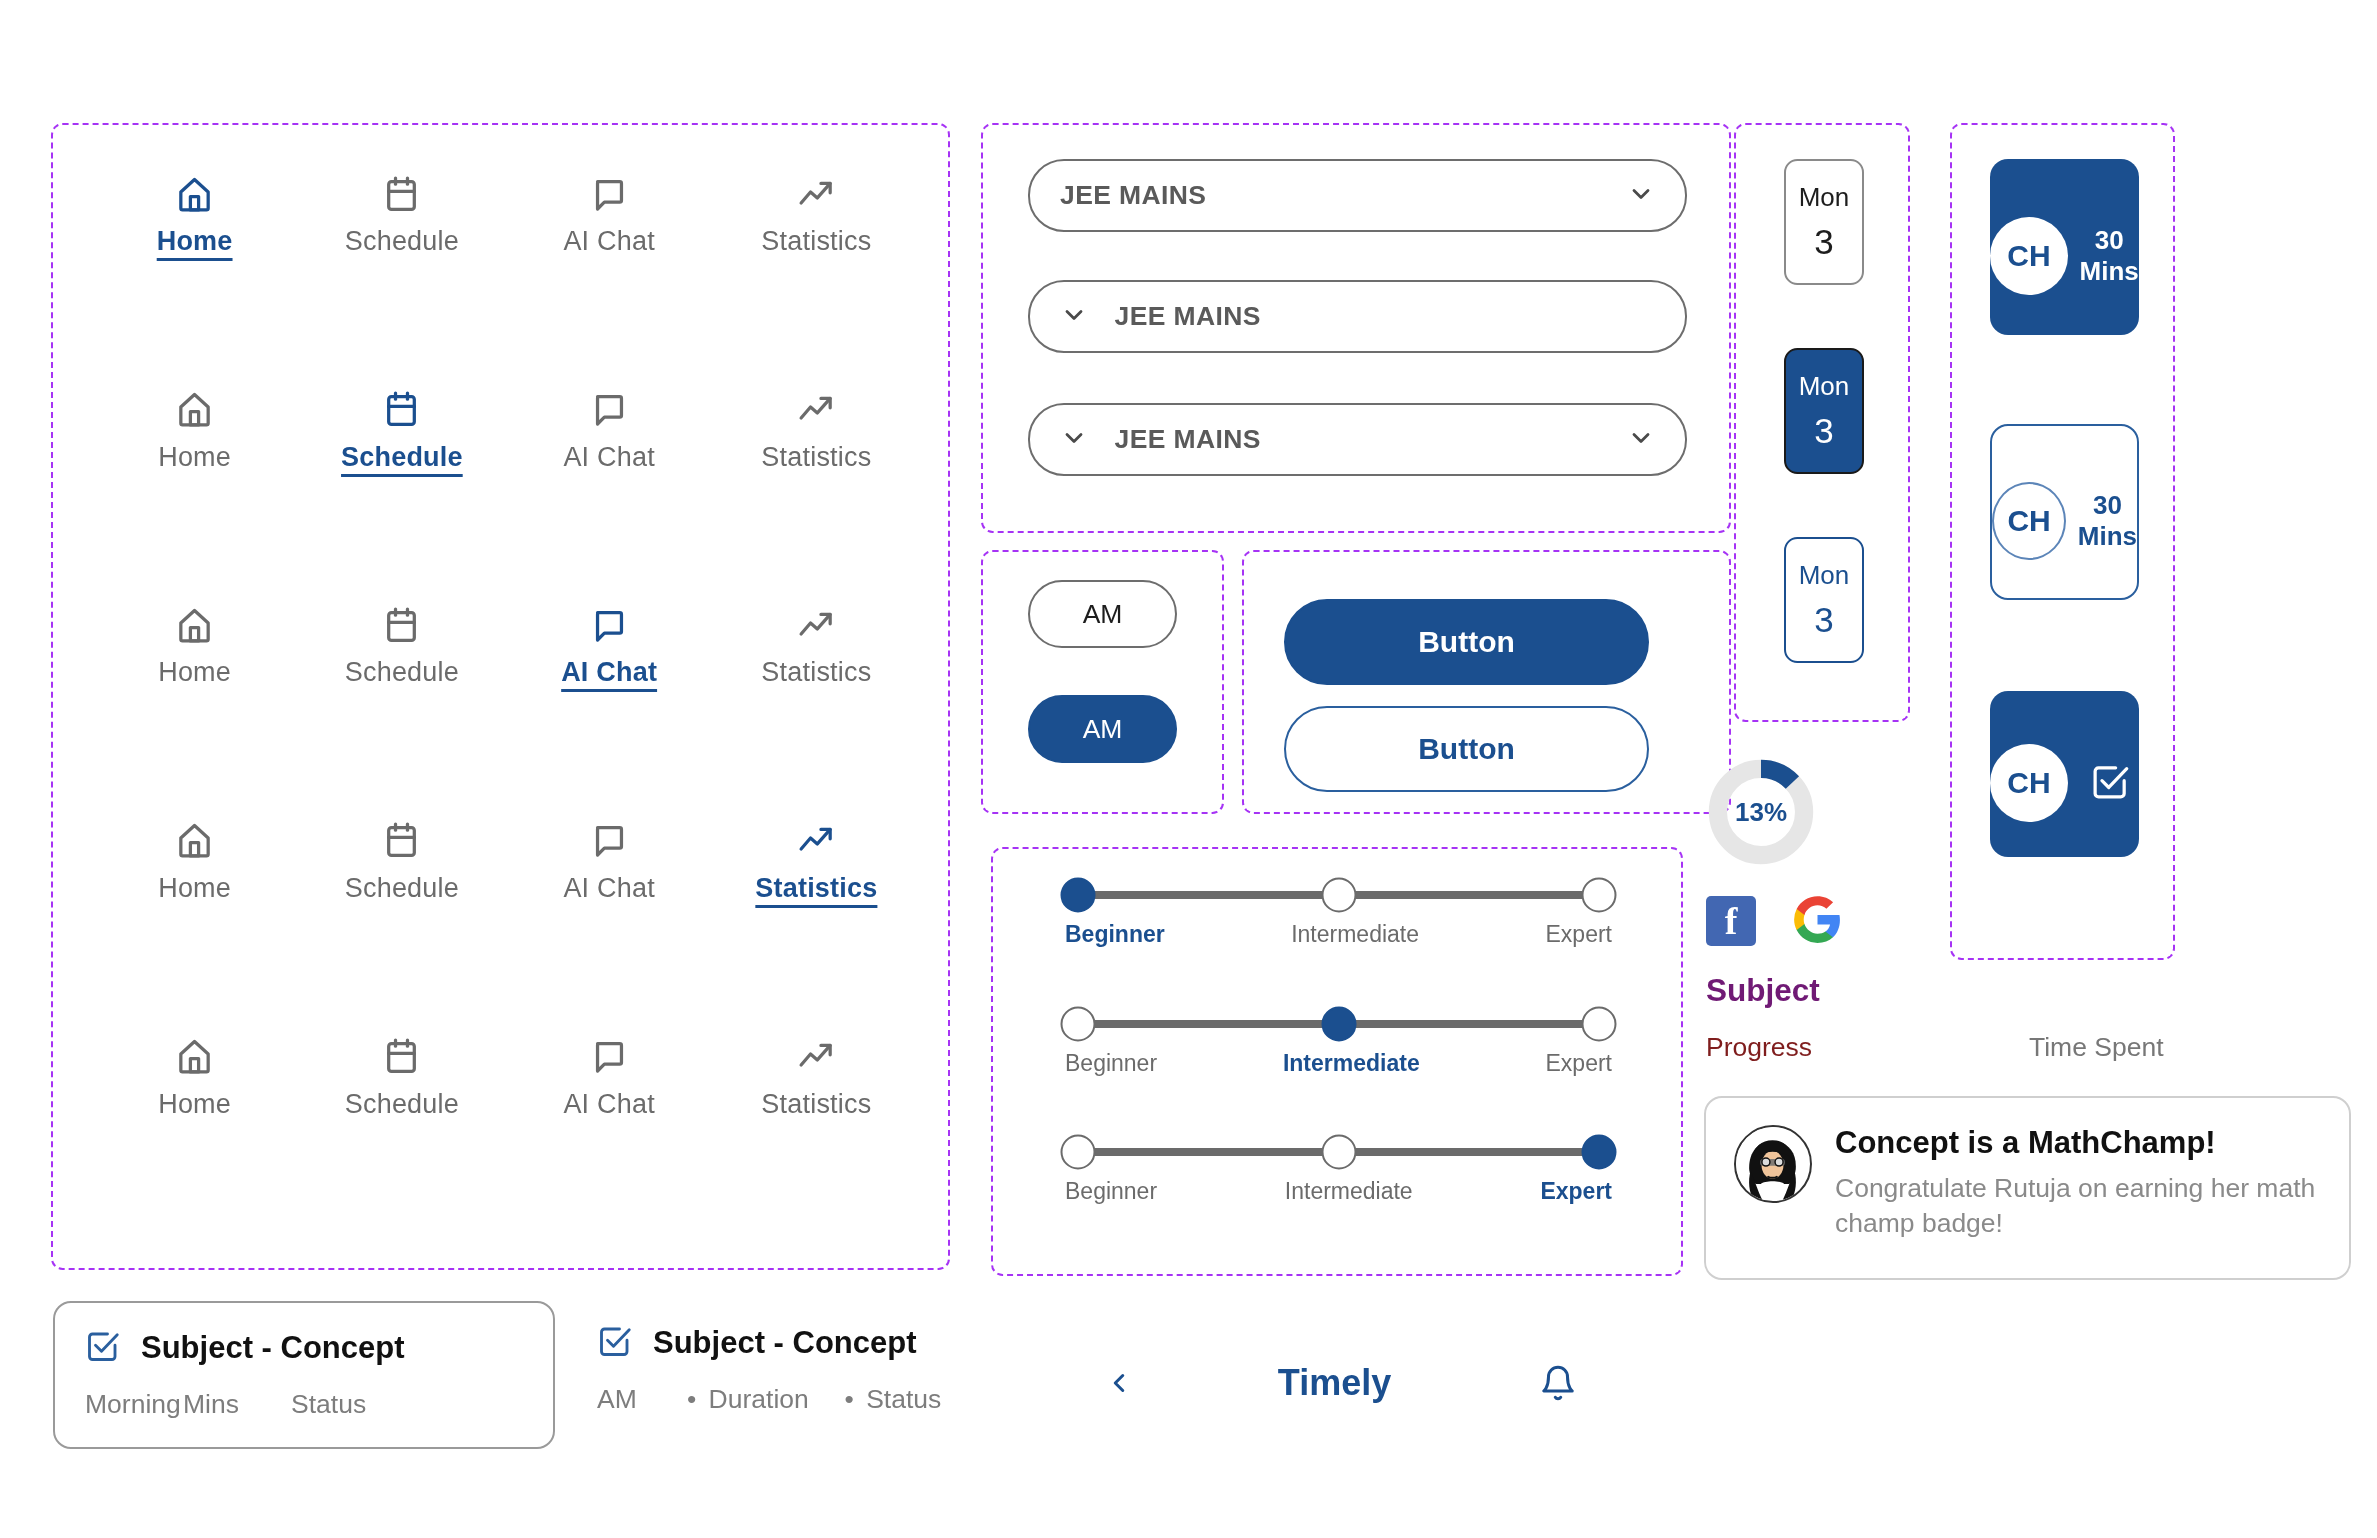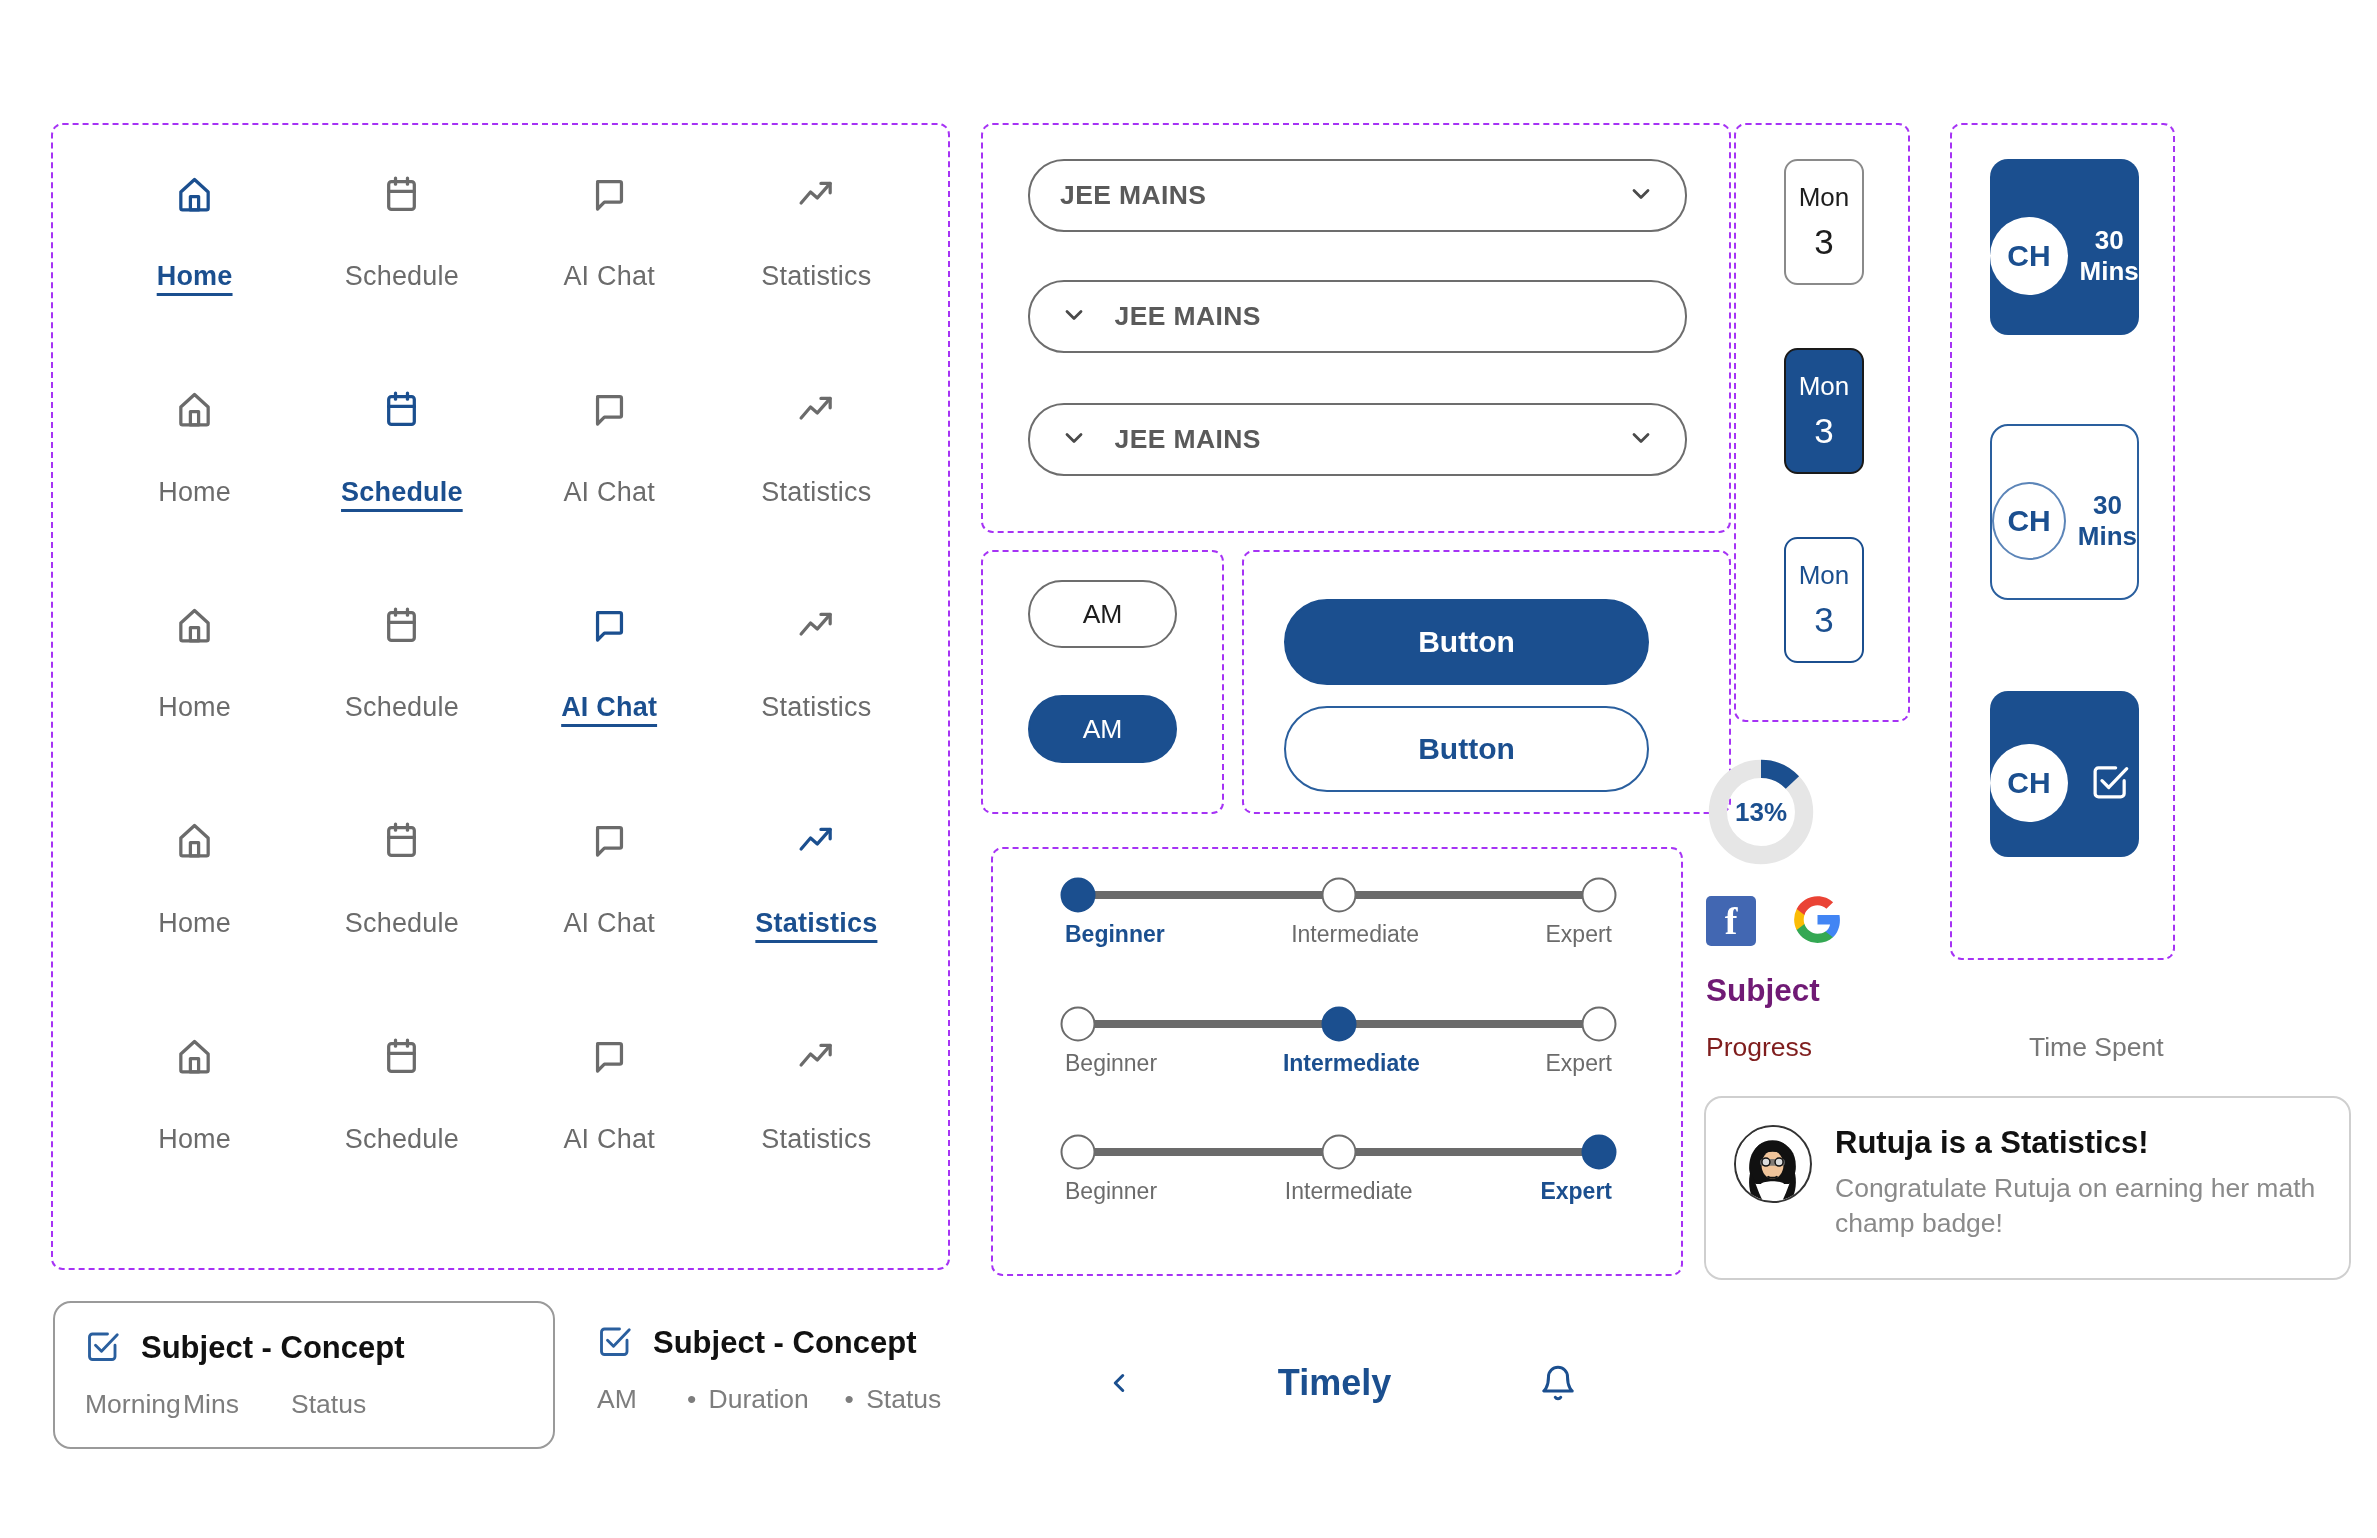--- a/index.html
+++ b/index.html
@@ -30,21 +30,20 @@
   .nav-item {
     display: flex; flex-direction: column;
     align-items: center; justify-content: flex-start;
     padding-top: 11.6px;
     cursor: pointer;
   }
   .nav-icon { width: 41px; height: 41px; display:block; margin-bottom: 11.6px; }
   .nav-label {
     font-size: 27px; color: #6b6b6b; font-weight: 400;
     letter-spacing: 0.2px;
-    margin-top: 35px;
   }
   .nav-item.active .nav-label {
     color: #1b4f8f; font-weight: 700;
     text-decoration: underline; text-underline-offset: 7.5px;
     text-decoration-thickness: 2.5px;
   }
 
   
   #dd-box { left: 981px; top: 123px; width: 750px; height: 410px; }
   .dd {
@@ -564,21 +563,21 @@
         <rect x="33" y="44" width="34" height="9" rx="4" fill="#6e6e6e" opacity="0.85"></rect>
         <circle cx="41" cy="48" r="5.5" fill="#dcdcdc" stroke="#111" stroke-width="2"></circle>
         <circle cx="59" cy="48" r="5.5" fill="#dcdcdc" stroke="#111" stroke-width="2"></circle>
         <path d="M44 68c3 2 9 2 12 0" stroke="#111" stroke-width="2.5" fill="none" stroke-linecap="round"></path>
         <path d="M34 78c5-5 27-5 32 0 4 4 6 10 6 22H28c0-12 2-18 6-22z" fill="#ffffff"></path>
         <path d="M20 60c-4 14-2 30 4 40h12c-6-12-10-26-16-40z" fill="#111111"></path>
         <path d="M80 60c4 14 2 30-4 40H64c6-12 10-26 16-40z" fill="#111111"></path>
       </svg>
     </div>
     <div>
-      <div class="title">Rutuja is a Statistics!</div>
+      <div class="title">Concept is a MathChamp!</div>
       <div class="body">Congratulate Rutuja on earning her math champ badge!</div>
     </div>
   </div>
 
   <div id="task-card">
     <div class="task-head">
       <span>
         <svg width="36" height="36" viewBox="0 0 24 24" fill="none" stroke="#2a5f9e" stroke-width="1.9" stroke-linecap="round" stroke-linejoin="round">
           <path d="M20 11.5V19a2 2 0 0 1-2 2H5a2 2 0 0 1-2-2V6a2 2 0 0 1 2-2h10"></path>
           <polyline points="7 11.5 11 15.5 21.5 4.5"></polyline>

